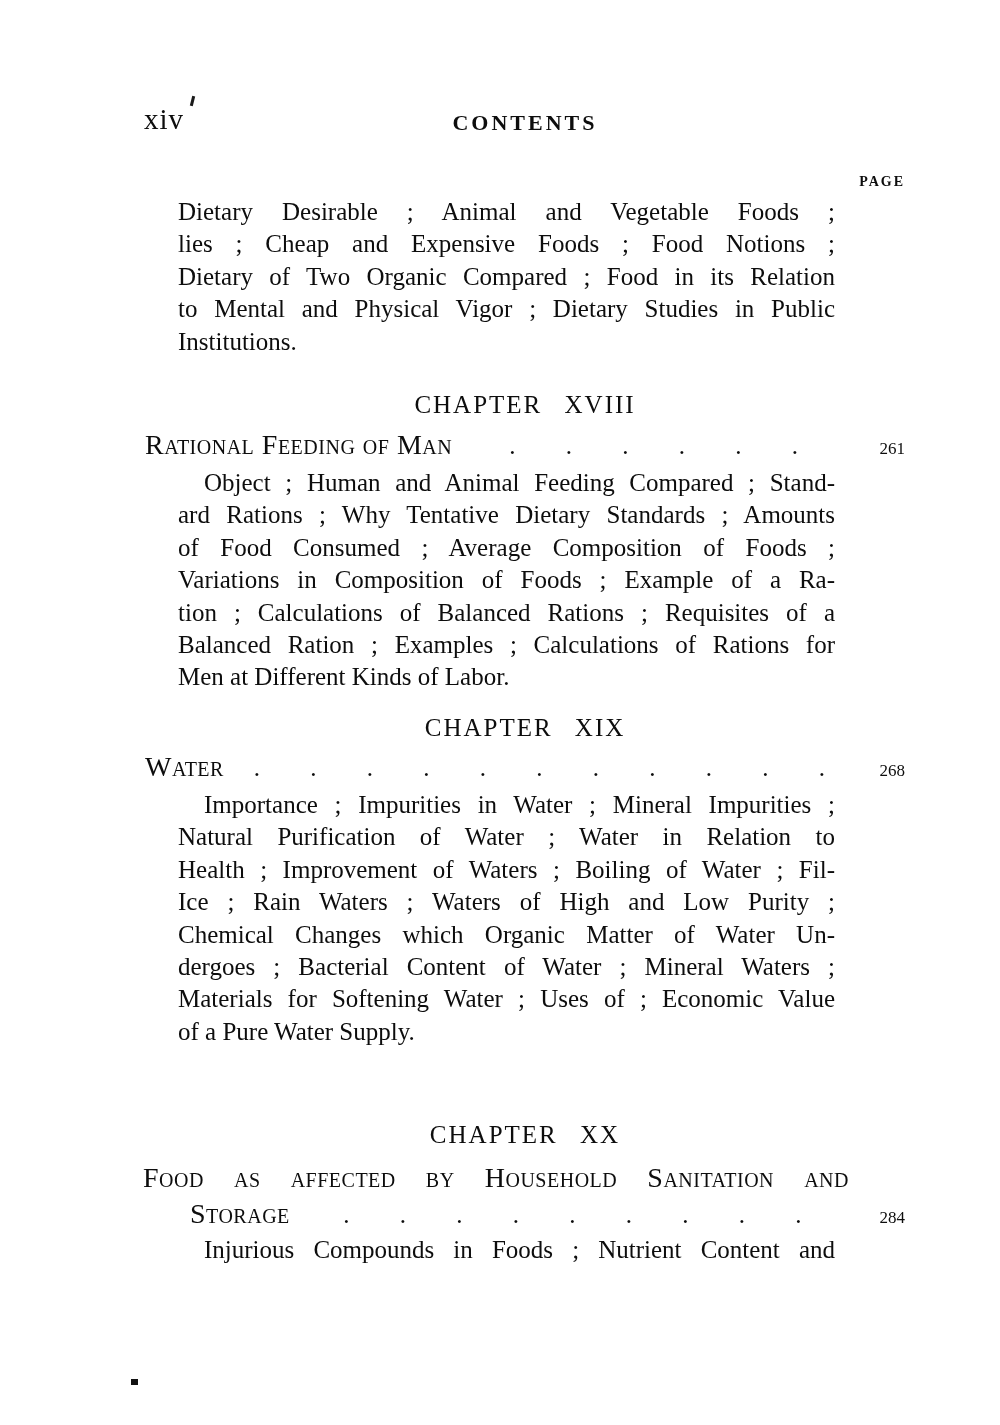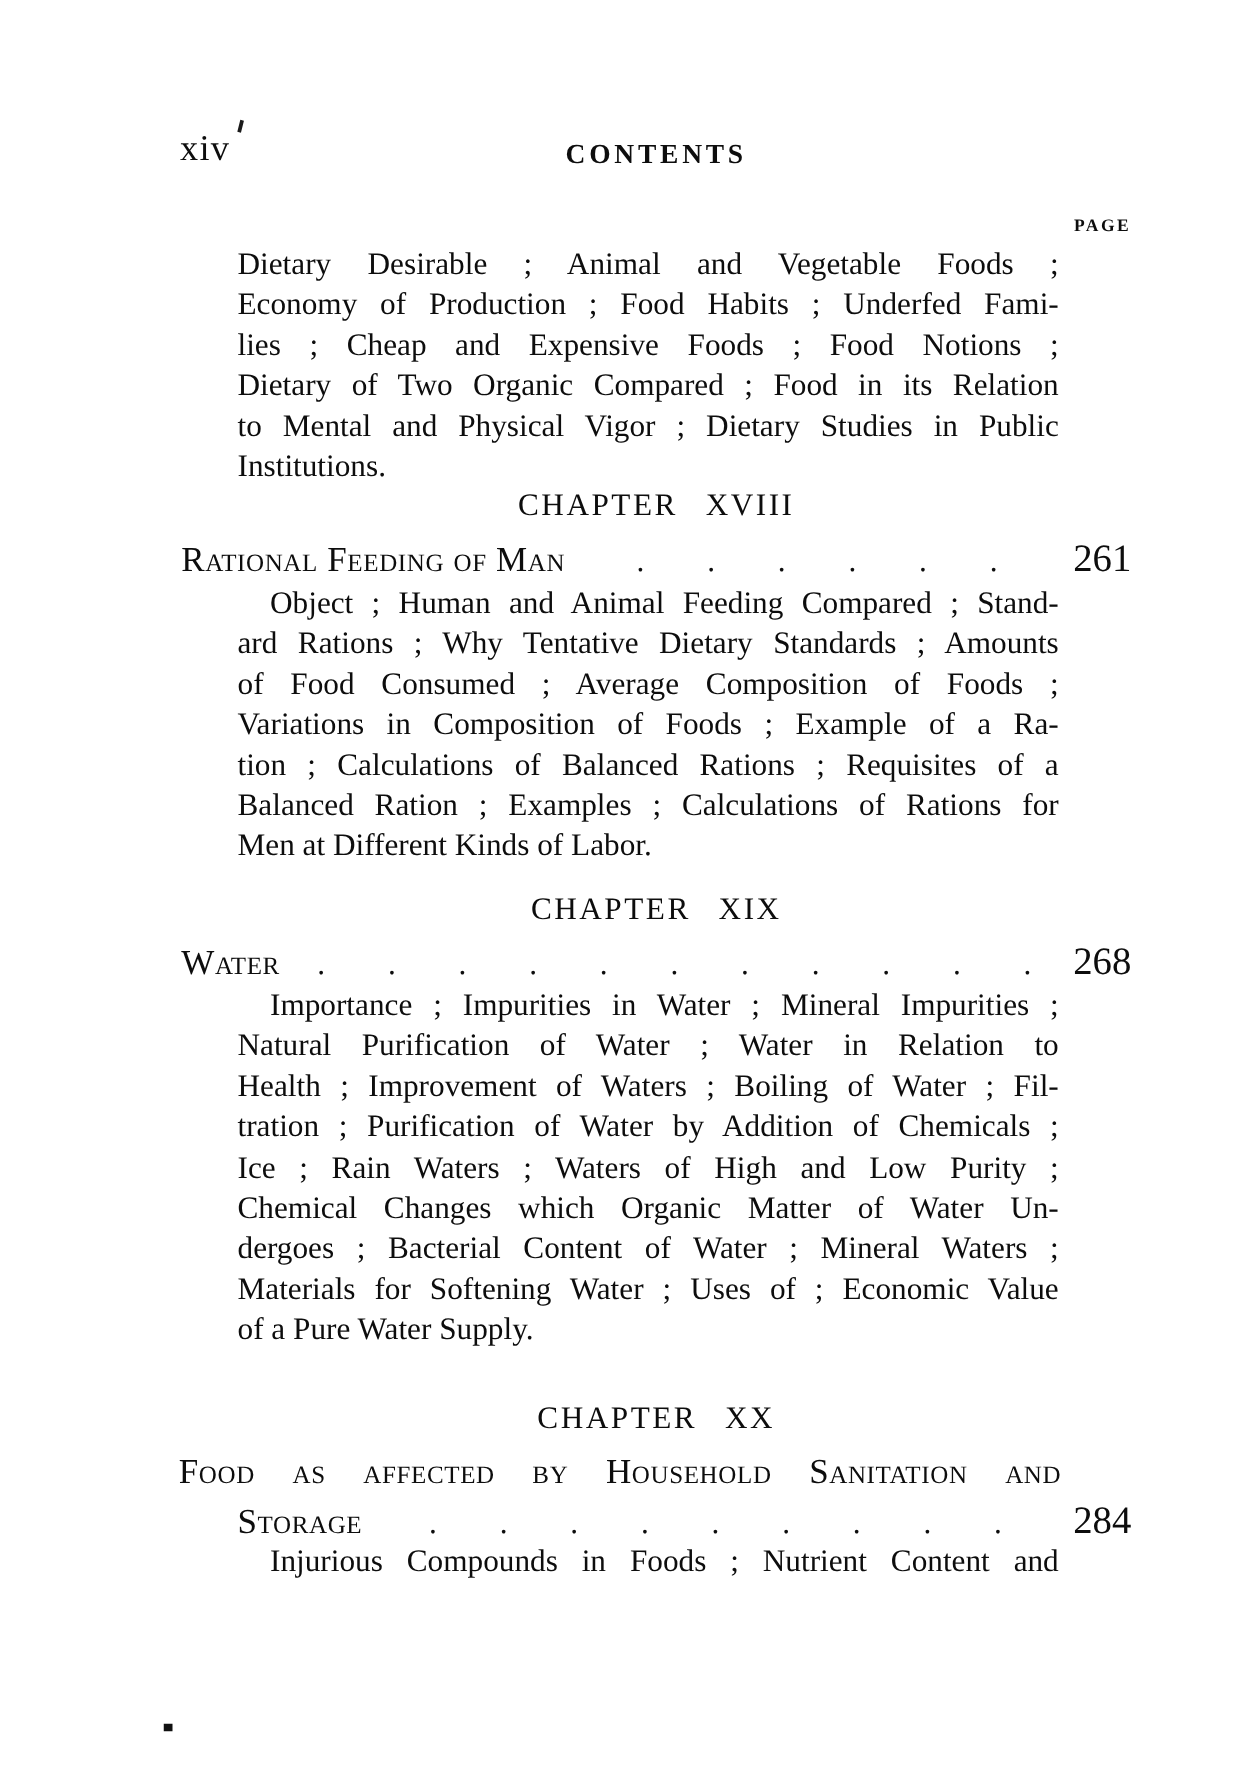--- a/index.html
+++ b/index.html
@@ -32,21 +32,21 @@
   }
   .page-col-label {
     left: 145px; top: 174px; width: 760px;
     text-align: right;
     font-size: 14px;
     letter-spacing: 2px;
     font-weight: bold;
   }
 
   .para {
-    left: 190px; width: 657px;
+    left: 178px; width: 657px;
     font-size: 25px;
   }
   .para .tline {
     line-height: 32.4px;
     text-align: justify;
     text-align-last: justify;
     white-space: normal;
   }
   .para .tline:last-child { text-align-last: left; }
   .para.cont .tline:last-child { text-align-last: justify; }
@@ -74,21 +74,21 @@
   .leader-dots {
     flex: 1 1 auto;
     font-size: 25px;
     word-spacing: 44px;
     text-align: center;
     white-space: nowrap;
     overflow: hidden;
     padding: 0 10px;
   }
   .entry-pagenum {
-    font-size: 31px;
+    font-size: 17px;
     min-width: 50px;
     text-align: right;
     white-space: nowrap;
   }
 
   .entry-title-wide {
     left: 143px; width: 706px;
     font-variant: small-caps;
     font-size: 28px;
     letter-spacing: 0.5px;
@@ -114,21 +114,20 @@
 
 <div class="page">
 
   <div class="abs folio">xiv</div>
   <div class="abs artifact-tick"></div>
   <div class="abs header-title">CONTENTS</div>
   <div class="abs page-col-label">PAGE</div>
 
   <div class="abs para" style="top:196px">
       <div class="tline">Dietary Desirable ; Animal and Vegetable Foods ;</div>
-      <div class="tline">Economy of Production ; Food Habits ; Underfed Fami-</div>
       <div class="tline">lies ; Cheap and Expensive Foods ; Food Notions ;</div>
       <div class="tline">Dietary of Two Organic Compared ; Food in its Relation</div>
       <div class="tline">to Mental and Physical Vigor ; Dietary Studies in Public</div>
       <div class="tline">Institutions.</div>
     </div>
 
   <div class="abs chapter-heading" style="top:391px">CHAPTER XVIII</div>
   <div class="abs toc-entry" style="top:429px">
     <span class="entry-title">Rational Feeding of Man</span>
     <span class="leader-dots">. . . . . .</span>
@@ -147,21 +146,20 @@
   <div class="abs chapter-heading" style="top:714px">CHAPTER XIX</div>
   <div class="abs toc-entry" style="top:751px">
     <span class="entry-title">Water</span>
     <span class="leader-dots">. . . . . . . . . . .</span>
     <span class="entry-pagenum">268</span>
   </div>
   <div class="abs para indent-first" style="top:789px">
       <div class="tline">Importance ; Impurities in Water ; Mineral Impurities ;</div>
       <div class="tline">Natural Purification of Water ; Water in Relation to</div>
       <div class="tline">Health ; Improvement of Waters ; Boiling of Water ; Fil-</div>
-      <div class="tline">tration ; Purification of Water by Addition of Chemicals ;</div>
       <div class="tline">Ice ; Rain Waters ; Waters of High and Low Purity ;</div>
       <div class="tline">Chemical Changes which Organic Matter of Water Un-</div>
       <div class="tline">dergoes ; Bacterial Content of Water ; Mineral Waters ;</div>
       <div class="tline">Materials for Softening Water ; Uses of ; Economic Value</div>
       <div class="tline">of a Pure Water Supply.</div>
     </div>
 
   <div class="abs chapter-heading" style="top:1121px">CHAPTER XX</div>
   <div class="abs entry-title-wide" style="top:1162px">Food as affected by Household Sanitation and</div>
   <div class="abs toc-entry indented" style="top:1198px">

